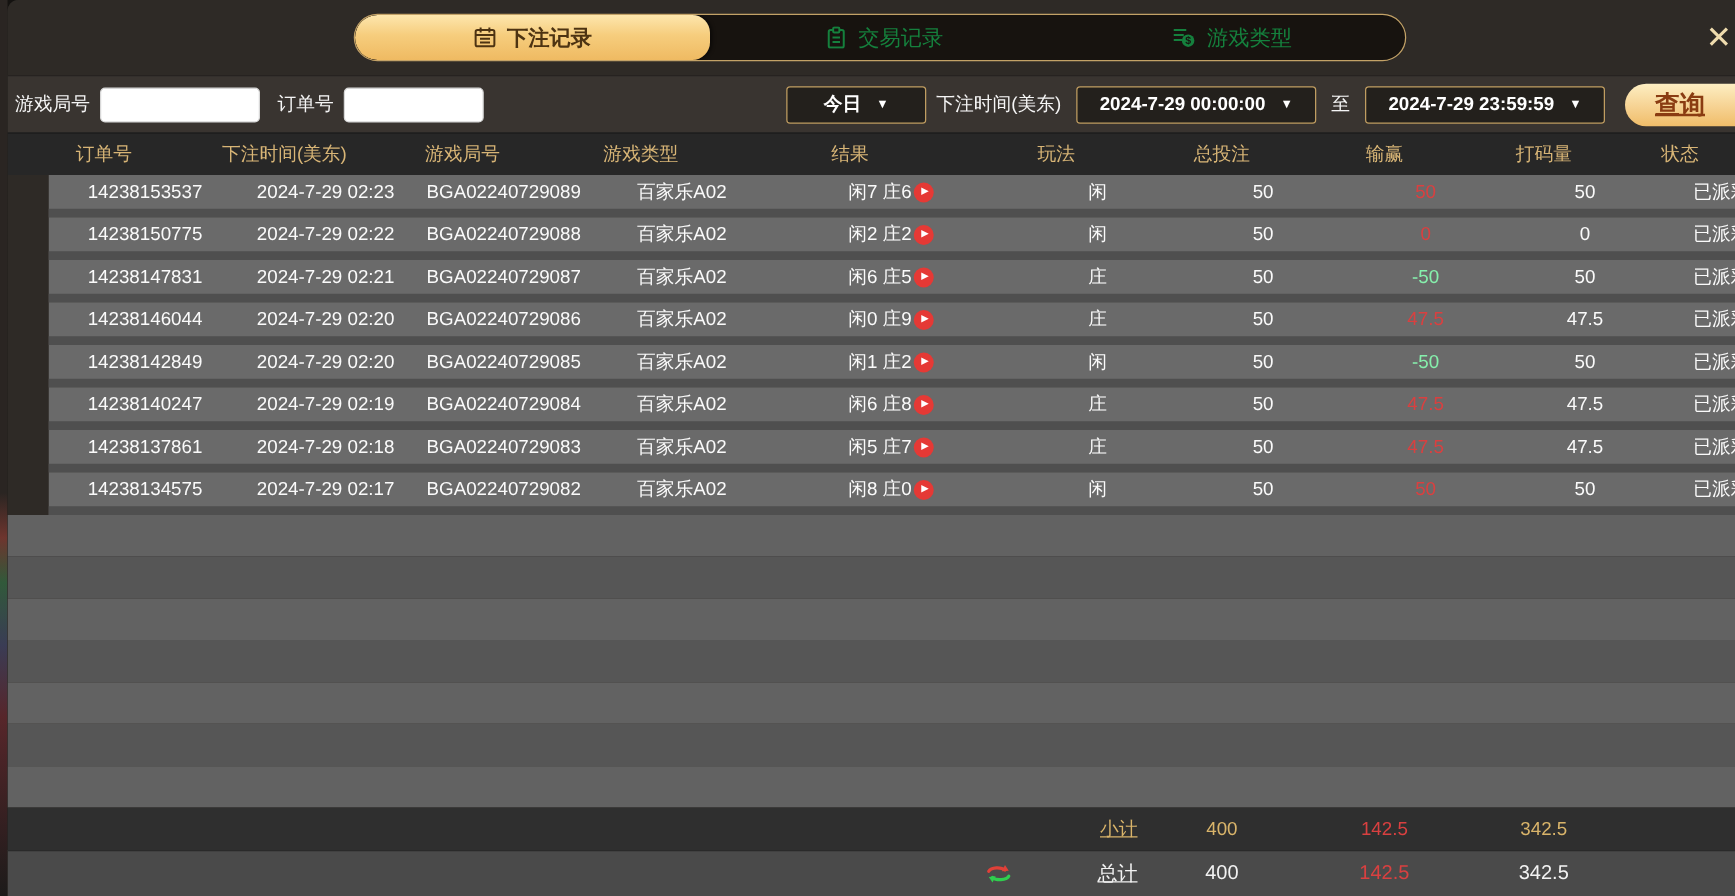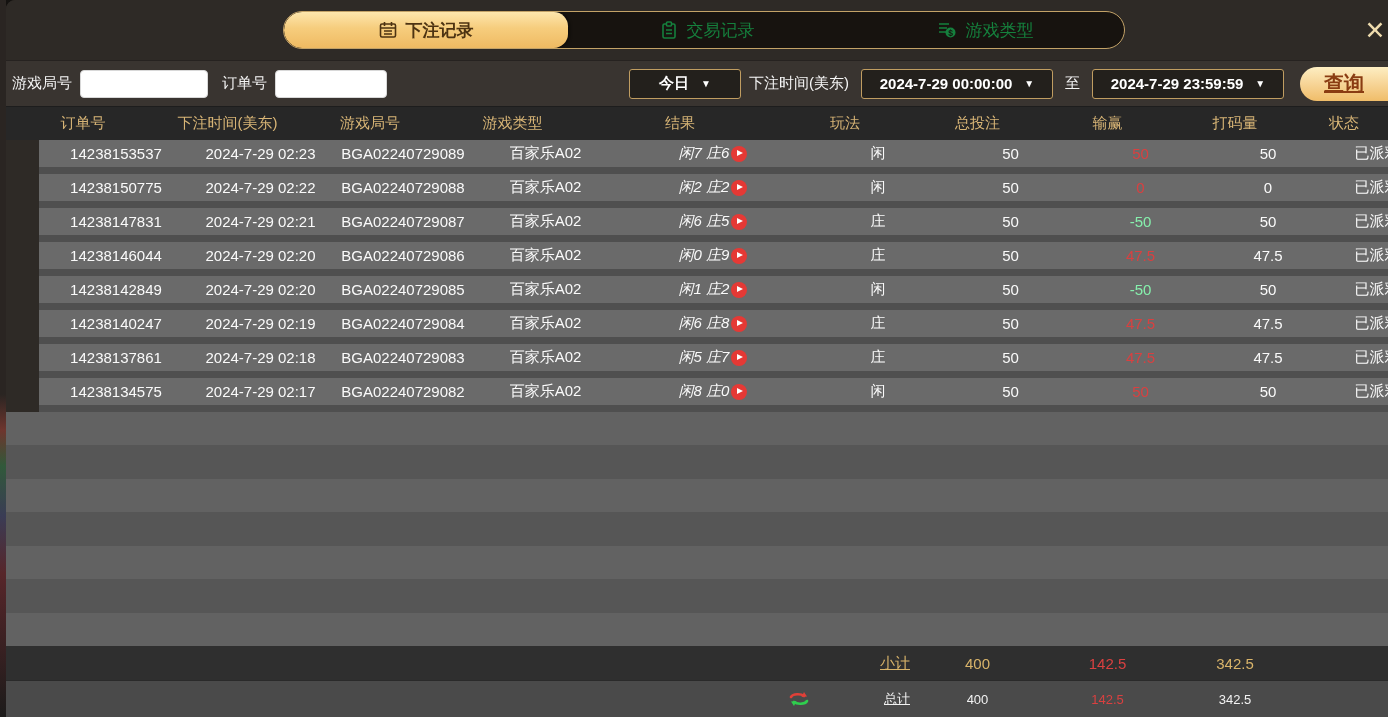--- a/index.html
+++ b/index.html
@@ -53,38 +53,38 @@
   
   .grid { display:grid;
     grid-template-columns:154px 135px 150px 135px 200px 130px 135px 125px 130px 88px; }
   .thead { height:34px; flex:0 0 34px; background:#272727; border-top:1px solid #1d1d1d;
     align-items:center; }
   .hcell { text-align:center; color:#d8b576; font-size:15px; }
 
   .row { height:34px; flex:0 0 34px; background:#6a6a6a; border-bottom:7px solid #4f4f4f;
     align-items:center; color:#fafafa; font-size:15px;margin-left:33px; }
   .cell { text-align:center; white-space:nowrap; }
-  .result-cell { display:flex; align-items:center; justify-content:center; gap:2px;font-style:italic; }
+  .result-cell { display:flex; align-items:center; justify-content:center; gap:2px; }
   .play-icon { width:16px; height:16px; border-radius:50%; background:#e53935; position:relative;
     display:inline-block; cursor:pointer; }
   .play-icon::after { content:""; position:absolute; left:6px; top:4.5px; width:0; height:0;
     border-left:6px solid #ffffff; border-top:3.5px solid transparent; border-bottom:3.5px solid transparent; }
   .wl-red { color:#d94040; }
   .wl-green { color:#86efac; }
 
   .empty-area { flex:1 1 auto; display:flex; flex-direction:column; }
   .stripe { flex:1; }
   .stripe.light { background:#626262; }
   .stripe.dark { background:#565656; }
 
   
   .subtotal-row { height:34px; flex:0 0 34px; background:#2f2f2f; align-items:center;
     color:#d9b46a; font-size:15px; }
   .total-row { height:37px; flex:0 0 37px; background:#4a4a4a; border-top:1px solid #2a2a2a;
-    align-items:center; color:#f2f2f2; font-size:13px; }
+    align-items:center; color:#f2f2f2; font-size:16px; }
   .label-cell { position:relative; text-align:right;text-decoration:underline; }
   .swap-icon { position:absolute; left:8px; top:50%; transform:translateY(-50%); display:inline-flex; }
 </style>
 </head>
 <body>
 
 <div class="stage">
   <div class="backdrop-strip"></div>
 
   <div class="panel">

